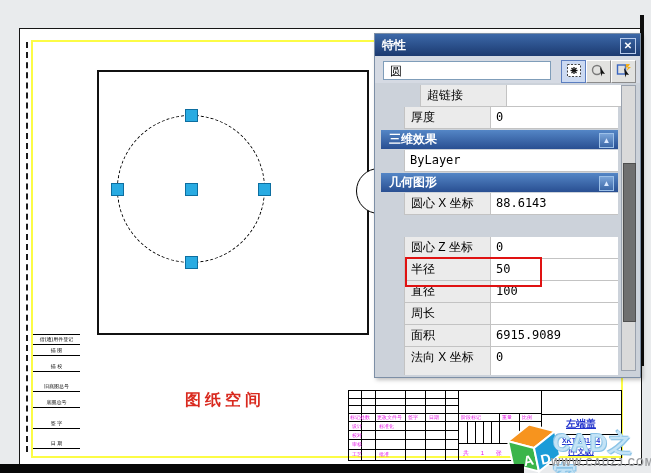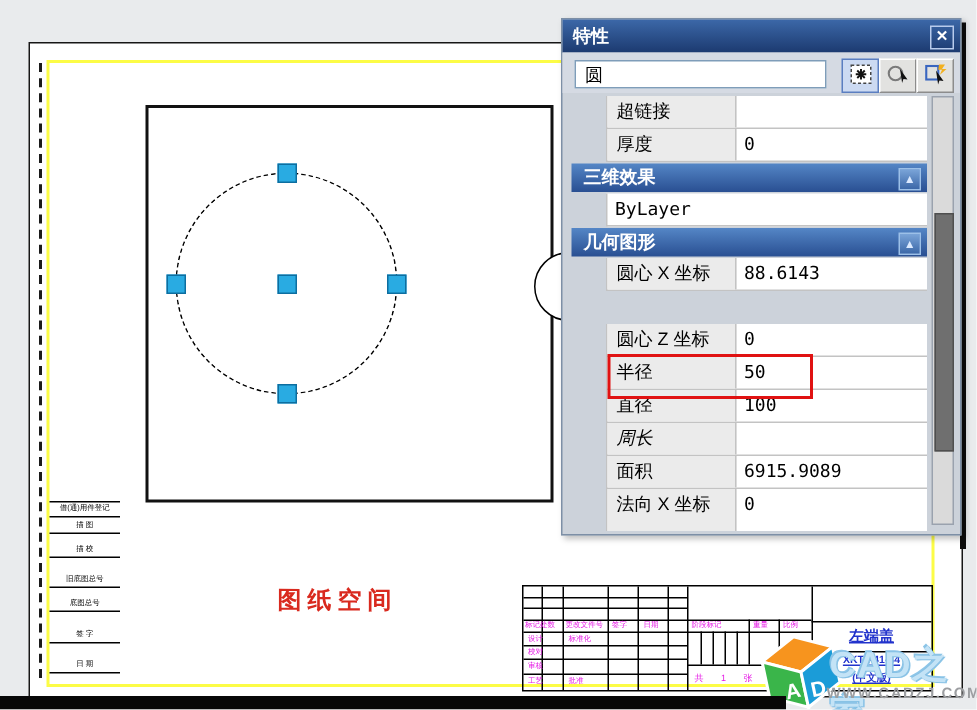--- a/index.html
+++ b/index.html
@@ -29,21 +29,21 @@
   .bl{position:absolute;color:#2233cc;white-space:nowrap;font-weight:bold;text-decoration:underline;}
 
   
   .wm-brand{left:553px;top:427px;font-size:24px;font-weight:bold;color:#c3e3f6;
     text-shadow:0 0 1px #6fb0da, 1px 1px 0 #8ec6e8, -1px -1px 0 #8ec6e8;letter-spacing:1px;}
   .wm-site{left:551px;top:457px;font-size:10px;font-weight:bold;color:#9c9ea1;letter-spacing:1px;}
   .bottom-bar{left:0;top:464px;width:524px;height:9px;background:#070707;}
   .right-bar{left:640px;top:15px;width:4px;height:351px;background:#0d0d0d;}
 
   
-  .palette{left:374px;top:12px;width:265px;height:343px;background:#ccd2da;
+  .palette{left:374px;top:33px;width:265px;height:343px;background:#ccd2da;
     border:1px solid #7d8fa6;box-shadow:2px 2px 4px rgba(0,0,0,.25);}
   .ptitle{left:0;top:0;width:100%;height:22px;
     background:linear-gradient(#3c68a8,#1c3a70);color:#fff;font-size:12px;font-weight:bold;
     line-height:22px;padding-left:7px;box-sizing:border-box;}
   .pclose{left:245px;top:4px;width:14px;height:14px;border:1px solid #b8cbec;
     color:#fff;font-size:10px;font-weight:bold;text-align:center;line-height:13px;cursor:pointer;}
   .pcombo-row{left:0;top:22px;width:100%;height:27px;background:#d5dae3;}
   .pcombo{left:8px;top:27px;width:168px;height:19px;background:#fff;border:1px solid #7f9db9;
     font-size:12px;line-height:18px;padding-left:6px;box-sizing:border-box;color:#000;}
   .pcombo-btn{left:159px;top:28px;width:16px;height:17px;
@@ -184,21 +184,21 @@
     </svg>
   </div>
   <div class="abs pbtn" style="left:236px;">
     <svg width="16" height="15" viewBox="0 0 16 15">
       <rect x="1.5" y="2" width="8" height="9" fill="none" stroke="#3a66c0" stroke-width="1.4"></rect>
       <polygon points="8,5 13,12 10.3,11.6 9.4,14.4" fill="#111"></polygon>
       <polygon points="10,1 14,1 12,4 15,4 10.5,8 12,4.5 9.5,4.5" fill="#f2b01e"></polygon>
     </svg>
   </div>
 
-  <div class="abs prow" style="top:51px;">
+  <div class="abs prow" style="top:51px;margin-left:16px;">
     <div class="plabel">超链接</div>
     <div class="pvalue"></div>
   </div>
   <div class="abs prow" style="top:73px;">
     <div class="plabel">厚度</div>
     <div class="pvalue">0</div>
   </div>
 
   <div class="abs phdr" style="top:96px;">
     <span>三维效果</span>
@@ -221,21 +221,21 @@
     <div class="pvalue">0</div>
   </div>
   <div class="abs prow" style="top:225px;">
     <div class="plabel">半径</div>
     <div class="pvalue">50</div>
   </div>
   <div class="abs prow" style="top:247px;">
     <div class="plabel">直径</div>
     <div class="pvalue">100</div>
   </div>
-  <div class="abs prow" style="top:269px;font-style:italic;">
+  <div class="abs prow" style="top:269px;">
     <div class="plabel">周长</div>
   </div>
   <div class="abs prow" style="top:291px;">
     <div class="plabel">面积</div>
     <div class="pvalue">6915.9089</div>
   </div>
   <div class="abs prow" style="top:313px;height:28px;border-bottom:none;">
     <div class="plabel">法向 X 坐标</div>
     <div class="pvalue">0</div>
   </div>

